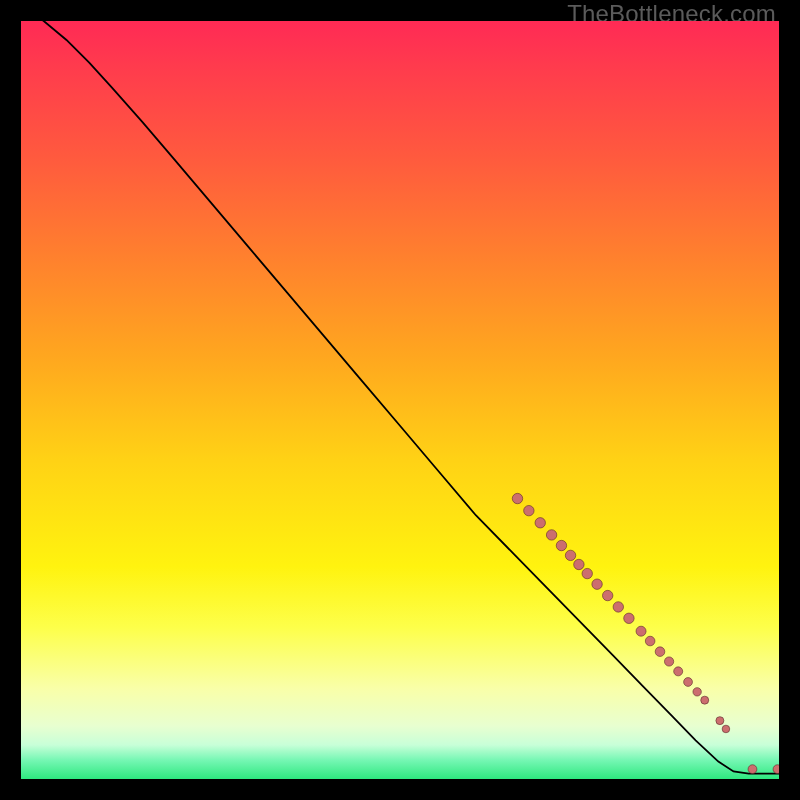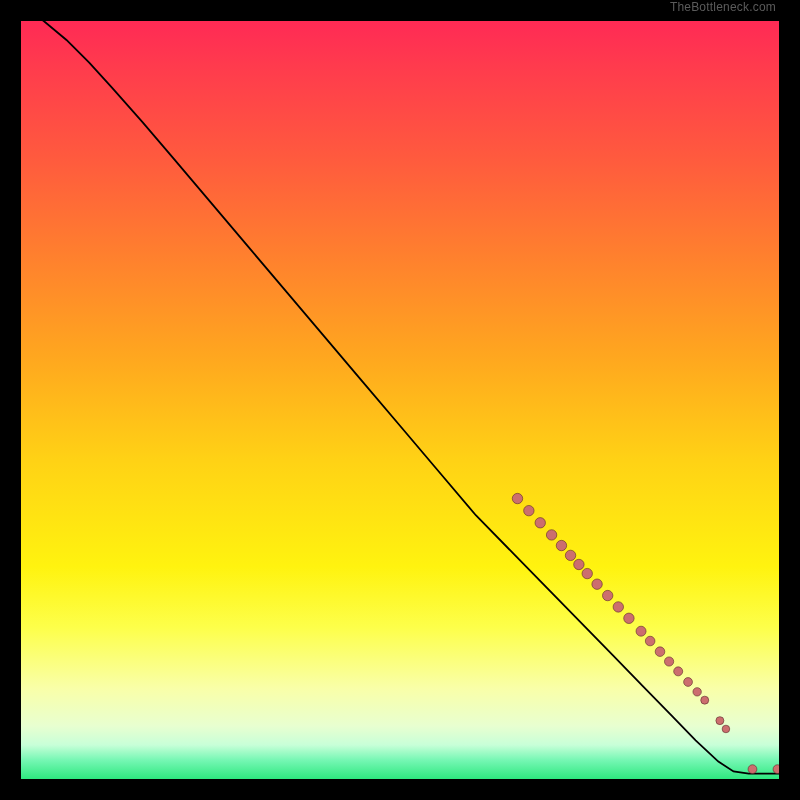--- a/index.html
+++ b/index.html
@@ -32,21 +32,21 @@
       #c8ffd8 95.5%,
       #76f7b4 97.5%,
       #2ee87f 100%
     );
   }
   .attribution {
     position: absolute;
     top: 0px;
     right: 24px;
     color: #5b5b5b;
-    font-size: 12px;
+    font-size: 24px;
     font-weight: 500;
     letter-spacing: 0.2px;
   }
   svg.plot {
     position: absolute;
     left: 0;
     top: 0;
     width: 758px;
     height: 758px;
   }

